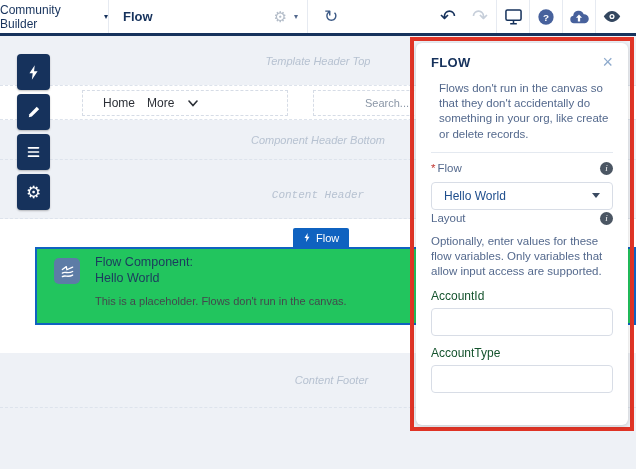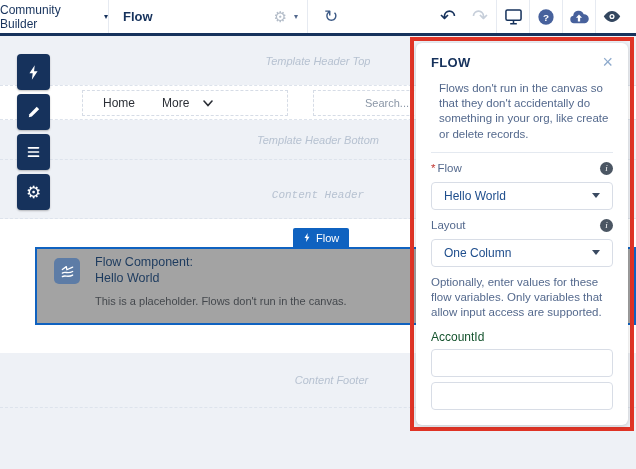--- a/index.html
+++ b/index.html
@@ -49,38 +49,38 @@
   .band-header-top { height:49px; }
   .nav-row {
     height:35px; background:#fff; position:relative;
     border-top:1px dashed #dde3ec; border-bottom:1px dashed #dde3ec;padding-left:47px;
   }
   .nav-menu-box {
     position:absolute; left:82px; top:4px; width:206px; height:26px;
     border:1px dashed #d6dce6; display:flex; align-items:center;
   }
   .nav-home { font-size:12px; color:#2b2f36; margin-left:20px; cursor:pointer; }
-  .nav-more { font-size:12px; color:#2b2f36; margin-left:27px; cursor:pointer; display:flex; align-items:center; gap:14px; }
+  .nav-more { font-size:12px; color:#2b2f36; margin-left:12px; cursor:pointer; display:flex; align-items:center; gap:14px; }
   .nav-search-box {
     position:absolute; left:313px; top:4px; width:116px; height:26px;
     border:1px dashed #d6dce6; background:#fff; display:flex; align-items:center; padding-left:11px; gap:8px;
   }
   .nav-search-box input { border:none; outline:none; width:70px; font-size:11px; color:#54698d; font-family:"Liberation Sans",sans-serif;margin-left:32px; }
   .nav-search-box input::placeholder { color:#8b97a7; }
   .band-header-bottom { height:40px; border-bottom:1px dashed #dde3ec; }
   .band-content-header { height:59px; border-bottom:1px dashed #dde3ec; padding-top:12px;font-family:Liberation Mono, monospace; }
   .content-white { height:134px; background:#fff; position:relative; }
   .flow-tab {
     position:absolute; left:293px; top:9px; height:19px; padding:0 10px;
     background:#0f62c0; border-radius:2px 2px 0 0; color:#fff; font-size:11px;
     display:flex; align-items:center; gap:5px; cursor:pointer; z-index:3;
   }
   .flow-box {
     position:absolute; left:35px; right:0; top:28px; height:78px;
-    background:#a3a3a3; border:2px solid #0f62c0; cursor:pointer;
+    background:#22c55e; border:2px solid #0f62c0; cursor:pointer;
   }
   .flow-comp-icon {
     position:absolute; left:17px; top:9px; width:26px; height:26px;
     background:#5d7ca6; border-radius:5px; display:flex; align-items:center; justify-content:center;
   }
   .flow-box-text { position:absolute; left:58px; top:6px; }
   .flow-box-title { font-size:12.5px; color:#1c3a5e; line-height:1.25; }
   .flow-box-note { font-size:11px; color:#44484d; margin-top:9px; }
   .band-content-footer { height:55px; border-bottom:1px dashed #dde3ec;padding-left:27px; }
   .band-template-footer { height:54px; border-bottom:1px dashed #dde3ec; }
@@ -108,21 +108,21 @@
     font-size:9px; font-style:italic; font-family:"Liberation Serif",serif;
     display:flex; align-items:center; justify-content:center; cursor:pointer;
   }
   .select-box {
     margin-top:6px; height:28px; border:1px solid #d8dde6; border-radius:4px;
     display:flex; align-items:center; justify-content:space-between;
     padding:0 12px; cursor:pointer; background:#fff;
   }
   .select-value { font-size:12px; color:#1f4e8d; }
   .select-caret { width:0; height:0; border-left:4px solid transparent; border-right:4px solid transparent; border-top:5px solid #3a4a61; }
-  .mt13 { margin-top:8px; }
+  .mt13 { margin-top:1px; }
   .vars-note { font-size:11.5px; color:#54698d; line-height:1.32; margin-top:8px; }
   .var-label { font-size:12px; color:#14532d; margin-top:10px; }
   .var-input {
     margin-top:5px; width:100%; height:28px; border:1px solid #d8dde6; border-radius:4px;
     font-size:12px; color:#16325c; padding:0 10px; outline:none; background:#fff;
     font-family:"Liberation Sans",sans-serif;
   }
 
   svg { display:block; }
 </style>
@@ -227,21 +227,21 @@
     <div class="nav-search-box">
       <svg width="14" height="14" viewBox="0 0 16 16">
         <circle cx="6.5" cy="6.5" r="4.3" fill="none" stroke="#6b7a90" stroke-width="1.5"></circle>
         <line x1="9.9" y1="9.9" x2="14" y2="14" stroke="#6b7a90" stroke-width="1.5" stroke-linecap="round"></line>
       </svg>
       <input type="text" placeholder="Search..." style="">
     </div>
   </div>
 
   <div class="band band-header-bottom">
-    <span class="region-label">Template Header Bottom</span>
+    <span class="region-label">Component Header Bottom</span>
   </div>
 
   <div class="band band-content-header">
     <span class="region-label">Content Header</span>
   </div>
 
   <div class="content-white">
     <div class="flow-tab">
       <svg width="8" height="11" viewBox="0 0 16 20">
         <path d="M9.5 1 L3 11 h4 L6 19 L13 8.5 H8.7 Z" fill="#fff"></path>
@@ -285,25 +285,22 @@
     </div>
     <div class="select-box">
       <span class="select-value">Hello World</span>
       <span class="select-caret"></span>
     </div>
 
     <div class="field-label-row mt13">
       <span class="field-label">Layout</span>
       <span class="info-icon">i</span>
     </div>
-    <div class="select-box">
-      <span class="select-value">One Column</span>
-      <span class="select-caret"></span>
-    </div>
 
     <div class="vars-note">Optionally, enter values for these flow variables. Only variables that allow input access are supported.</div>
 
     <div class="var-label">AccountId</div>
     <input class="var-input" type="text" value="" style="">
 
+    <div class="var-label">AccountType</div>
     <input class="var-input" type="text" value="" style="">
   </div>
 </div>
 
 </body></html>

